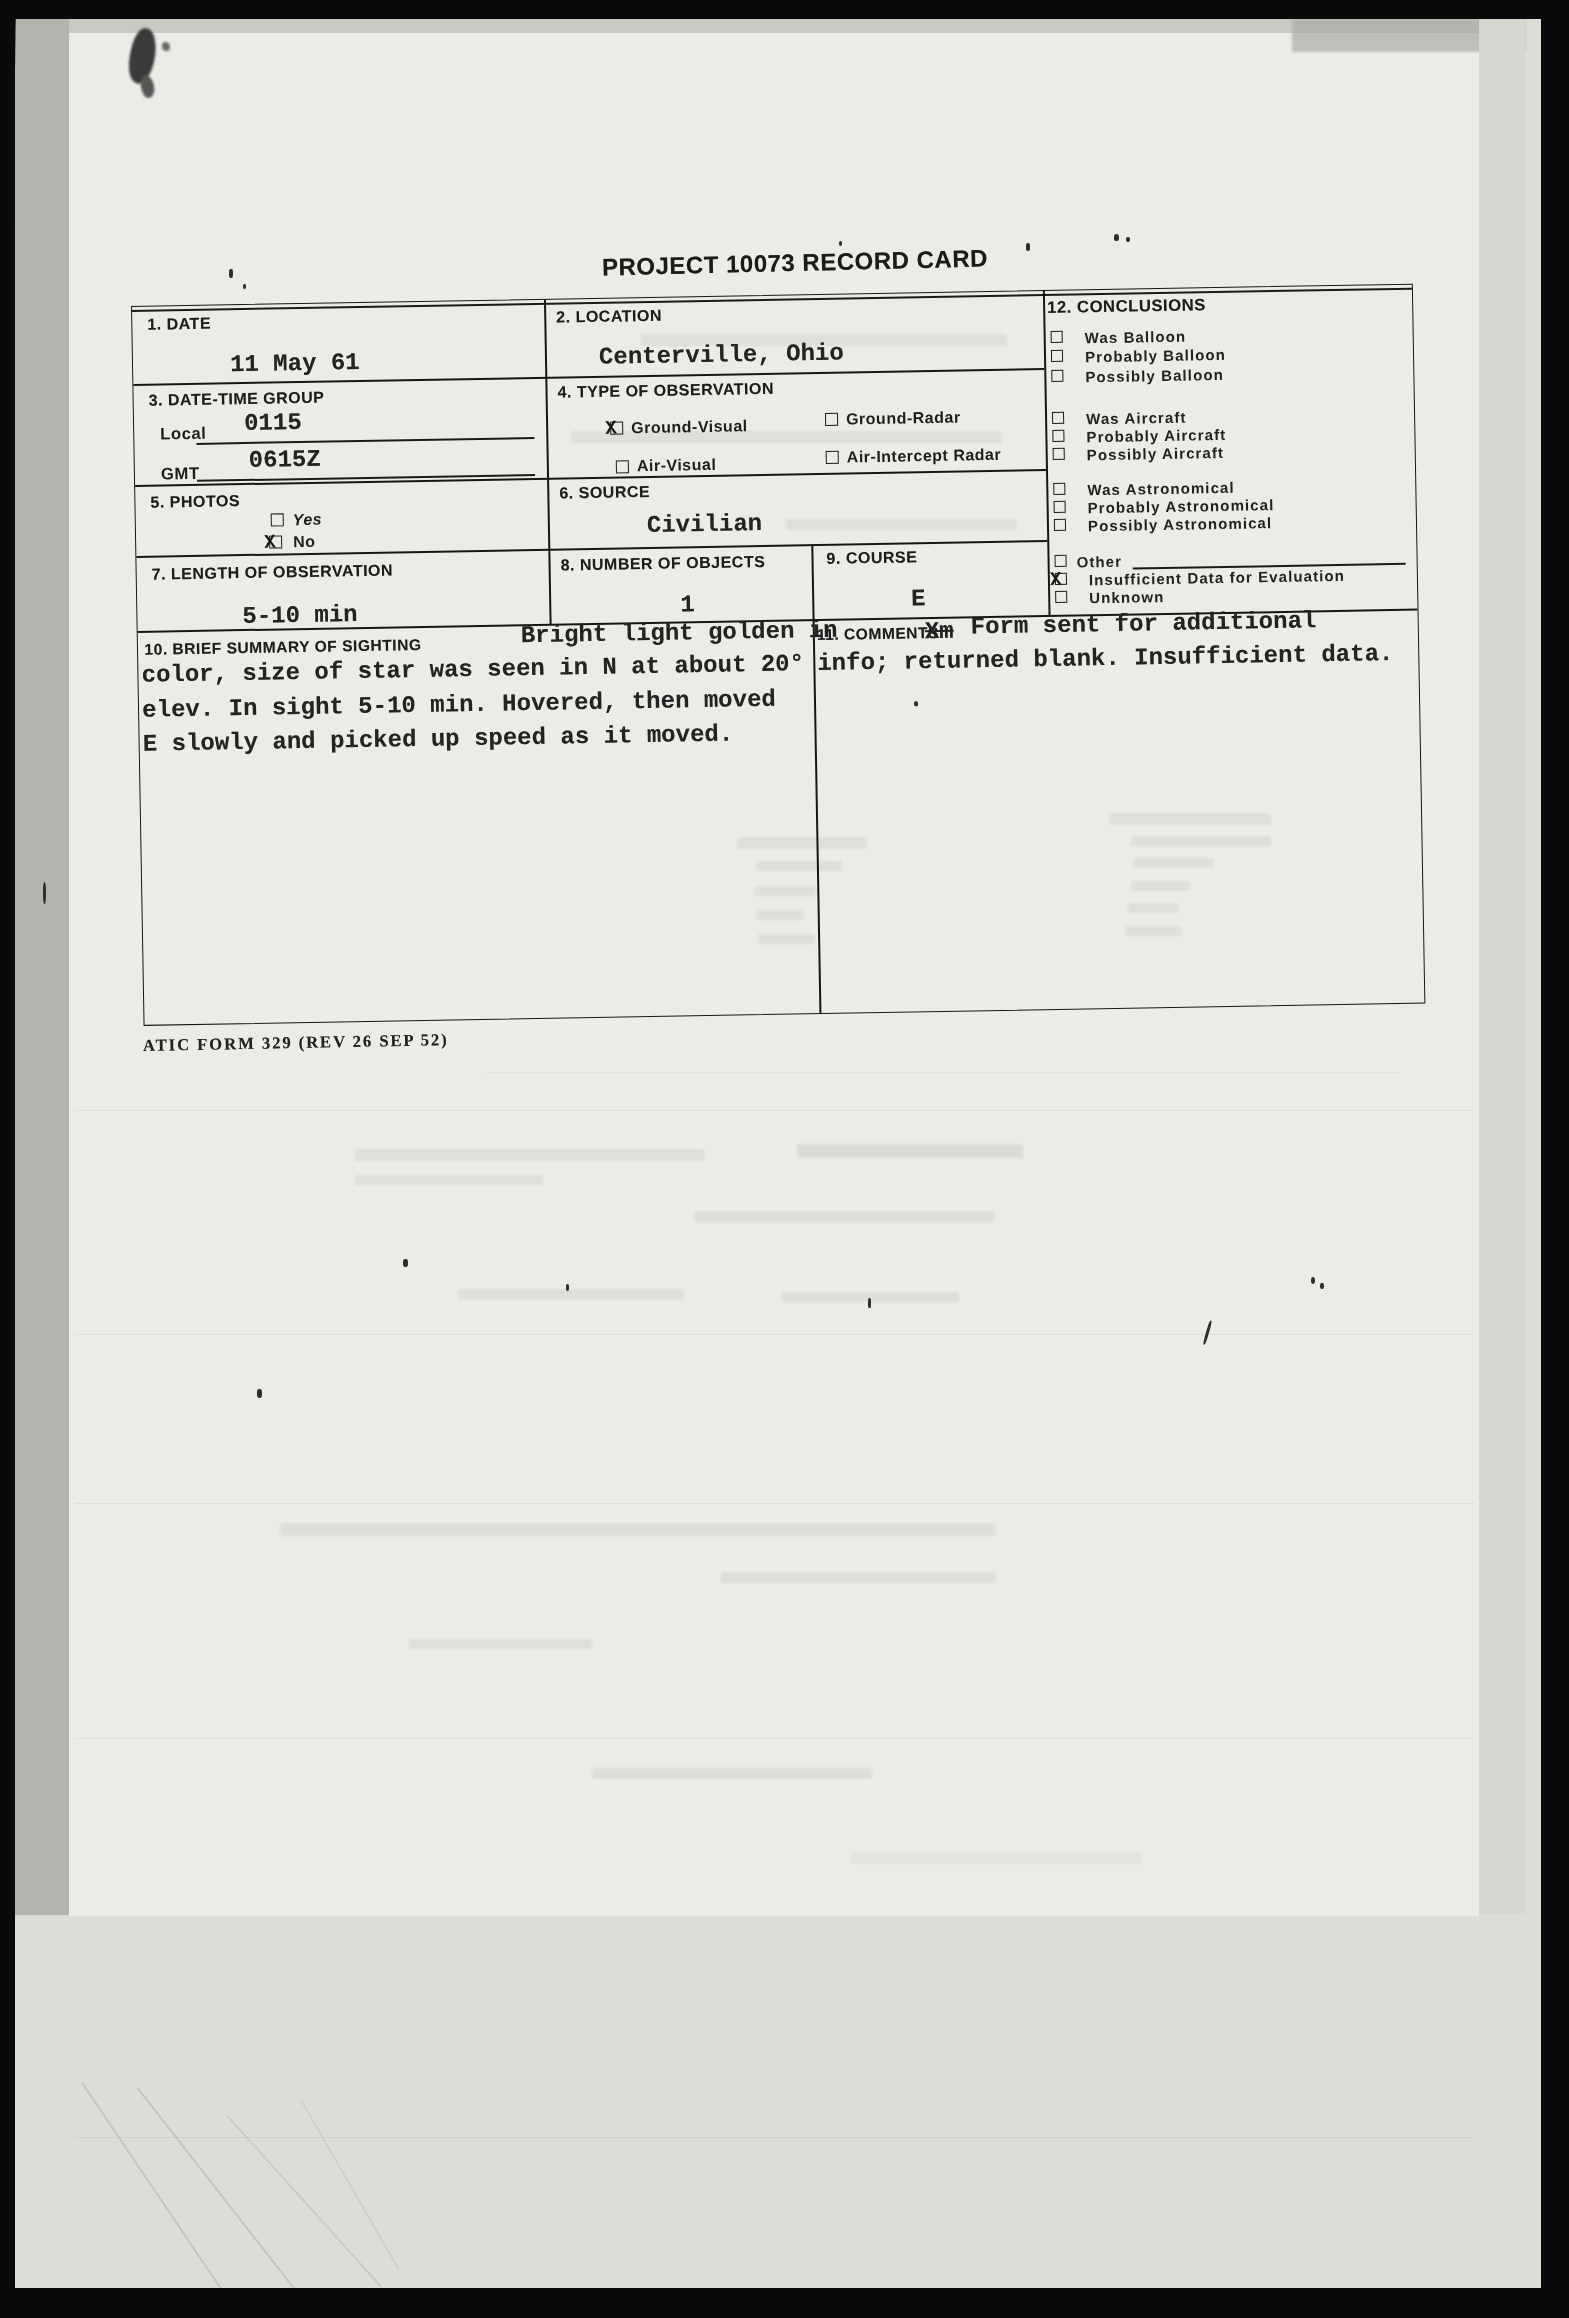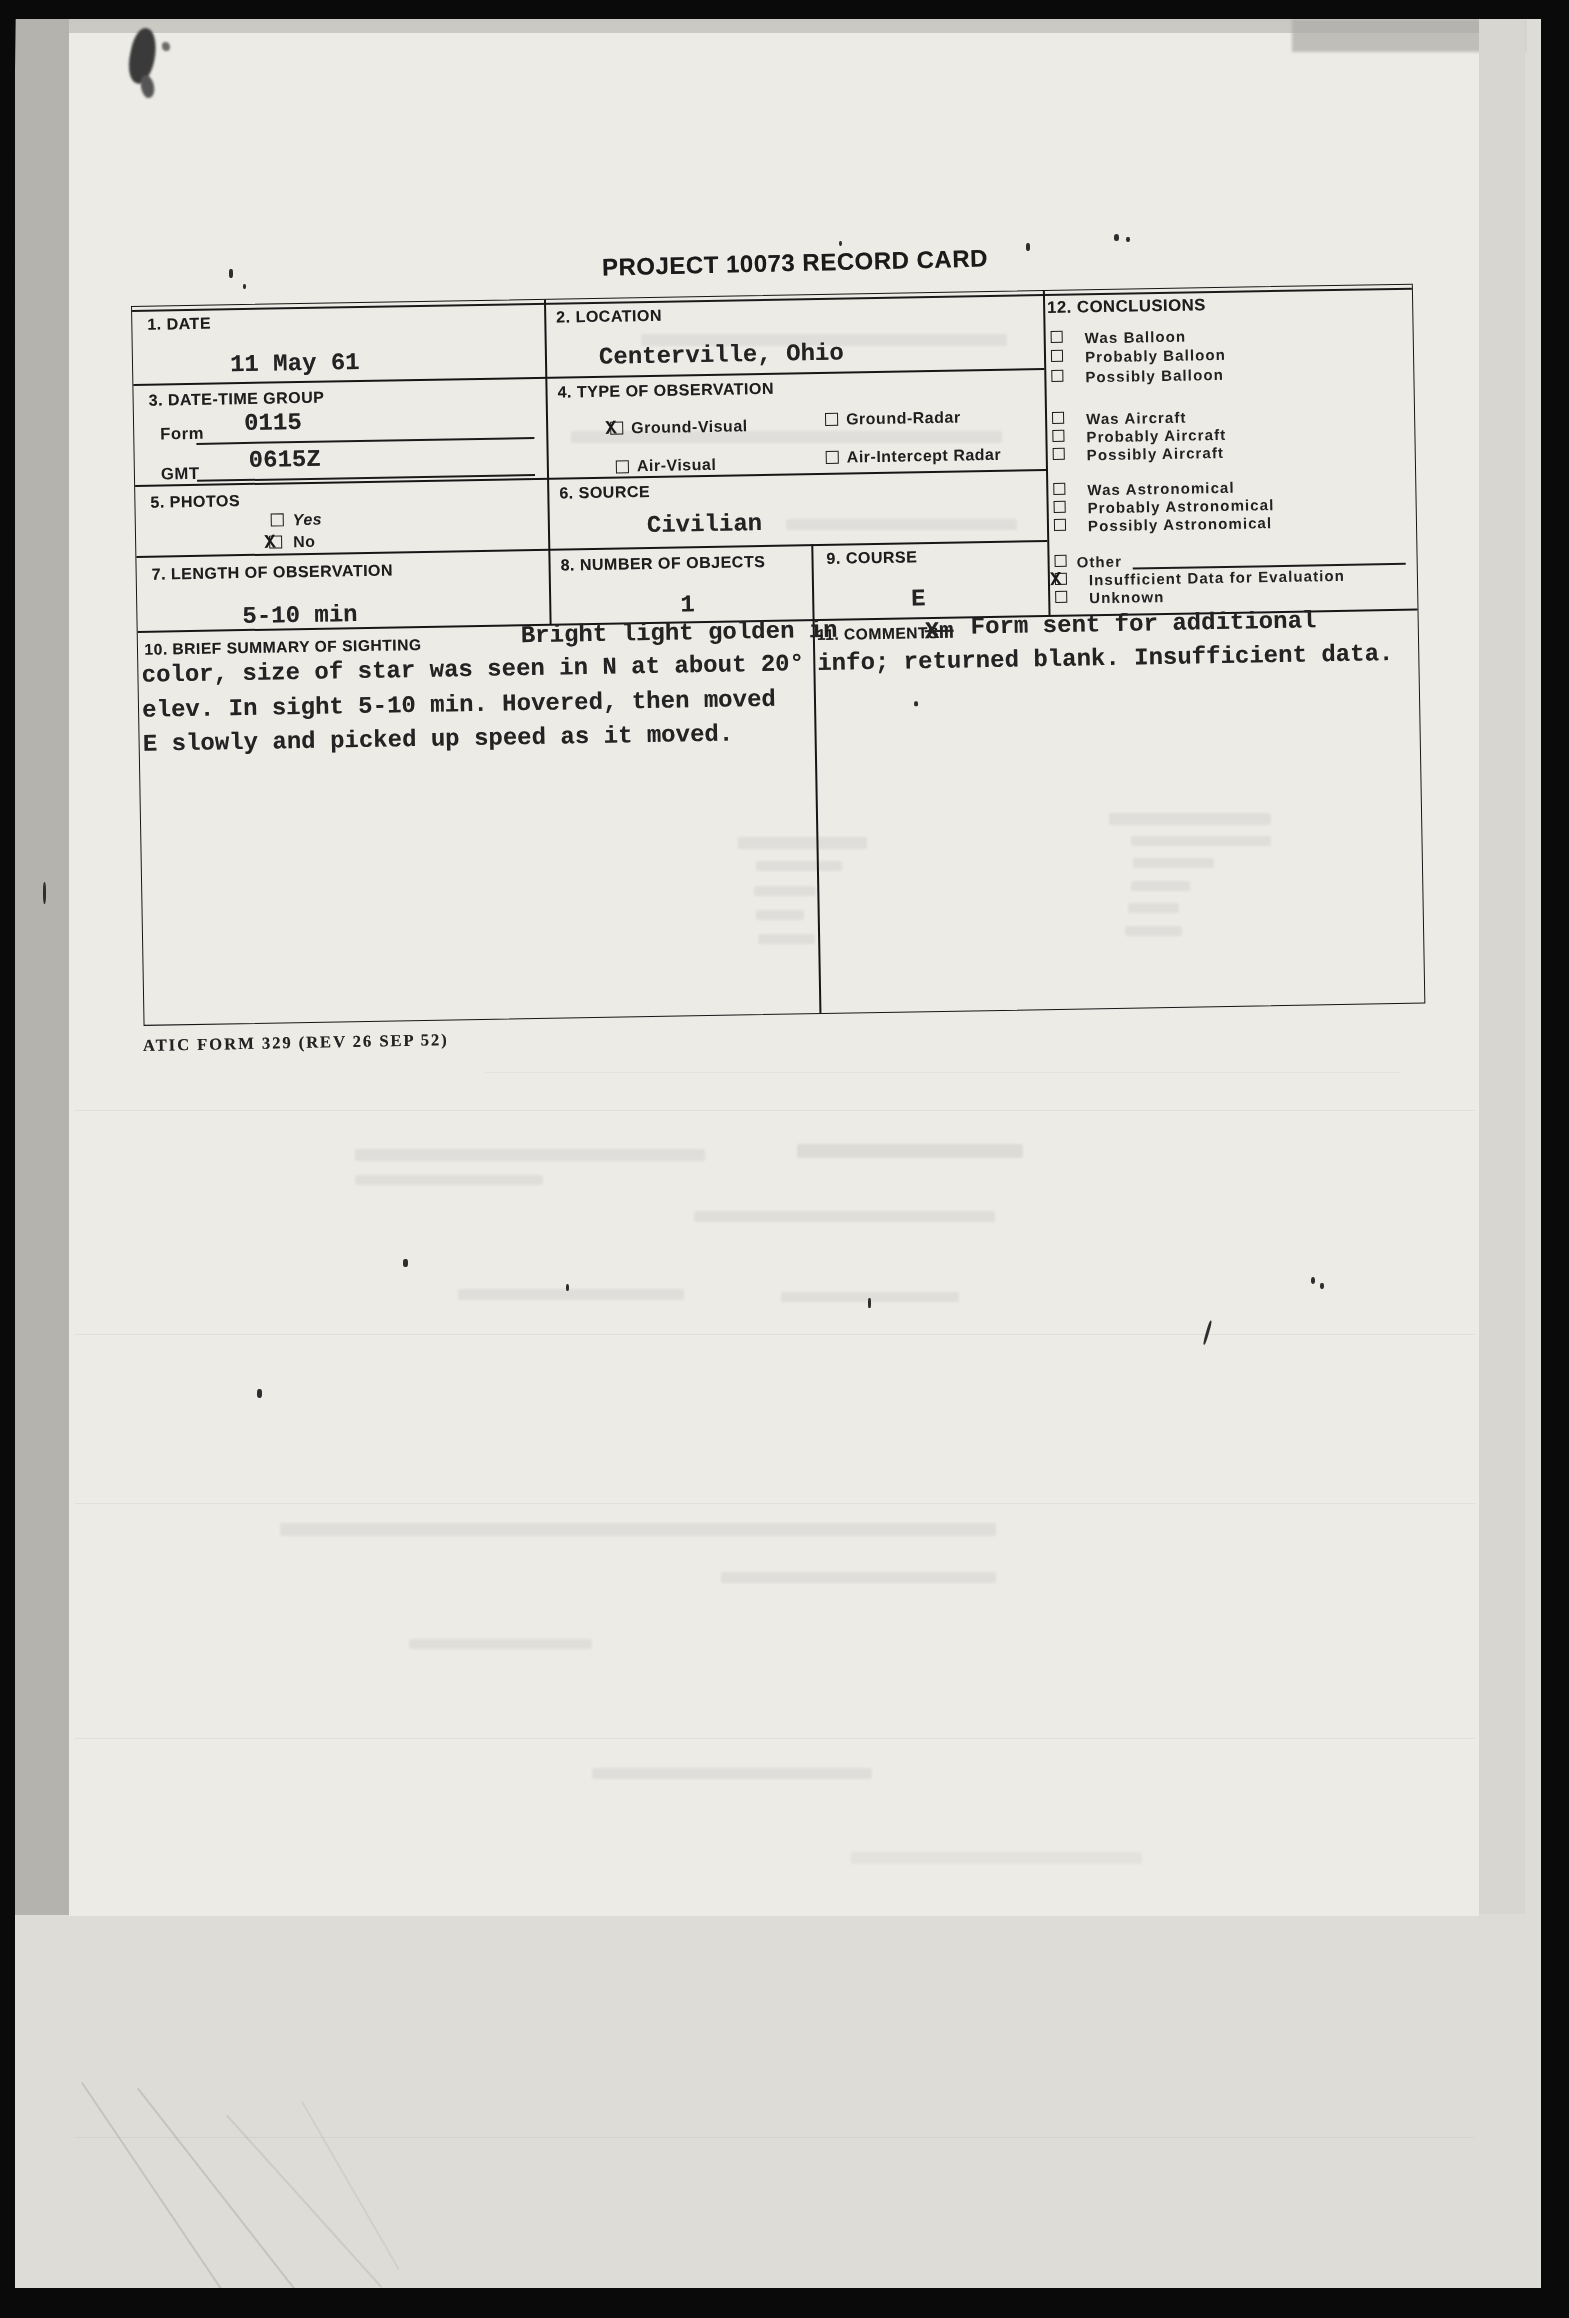--- a/index.html
+++ b/index.html
@@ -137,21 +137,21 @@
     <div class="ln" style="left:675px;top:249px;width:1.6px;height:469px;"></div>
     <div class="ln" style="left:911px;top:0;width:1.6px;height:325px;"></div>
 
     <div class="lbl" style="left:15px;top:8.6px;">1. DATE</div>
     <div class="typed" style="left:97px;top:47px;">11 May 61</div>
 
     <div class="lbl" style="left:424px;top:8.6px;">2. LOCATION</div>
     <div class="typed" style="left:466px;top:46px;">Centerville, Ohio</div>
 
     <div class="lbl" style="left:15px;top:85px;">3. DATE-TIME GROUP</div>
-    <div class="sublbl" style="left:26px;top:120px;">Form</div>
+    <div class="sublbl" style="left:26px;top:120px;">Local</div>
     <div class="typed" style="left:110px;top:106px;">0115</div>
     <div class="uline" style="left:62px;top:137px;width:338px;"></div>
     <div class="sublbl" style="left:26px;top:160px;">GMT</div>
     <div class="typed" style="left:114px;top:143px;">0615Z</div>
     <div class="uline" style="left:62px;top:174px;width:338px;"></div>
 
     <div class="lbl" style="left:424px;top:84px;">4. TYPE OF OBSERVATION</div>
     <span class="cbx checked" style="left:476px;top:123px;"></span>
     <span class="cblbl" style="left:497px;top:122px;">Ground-Visual</span>
     <span class="cbx" style="left:691px;top:118px;"></span>

